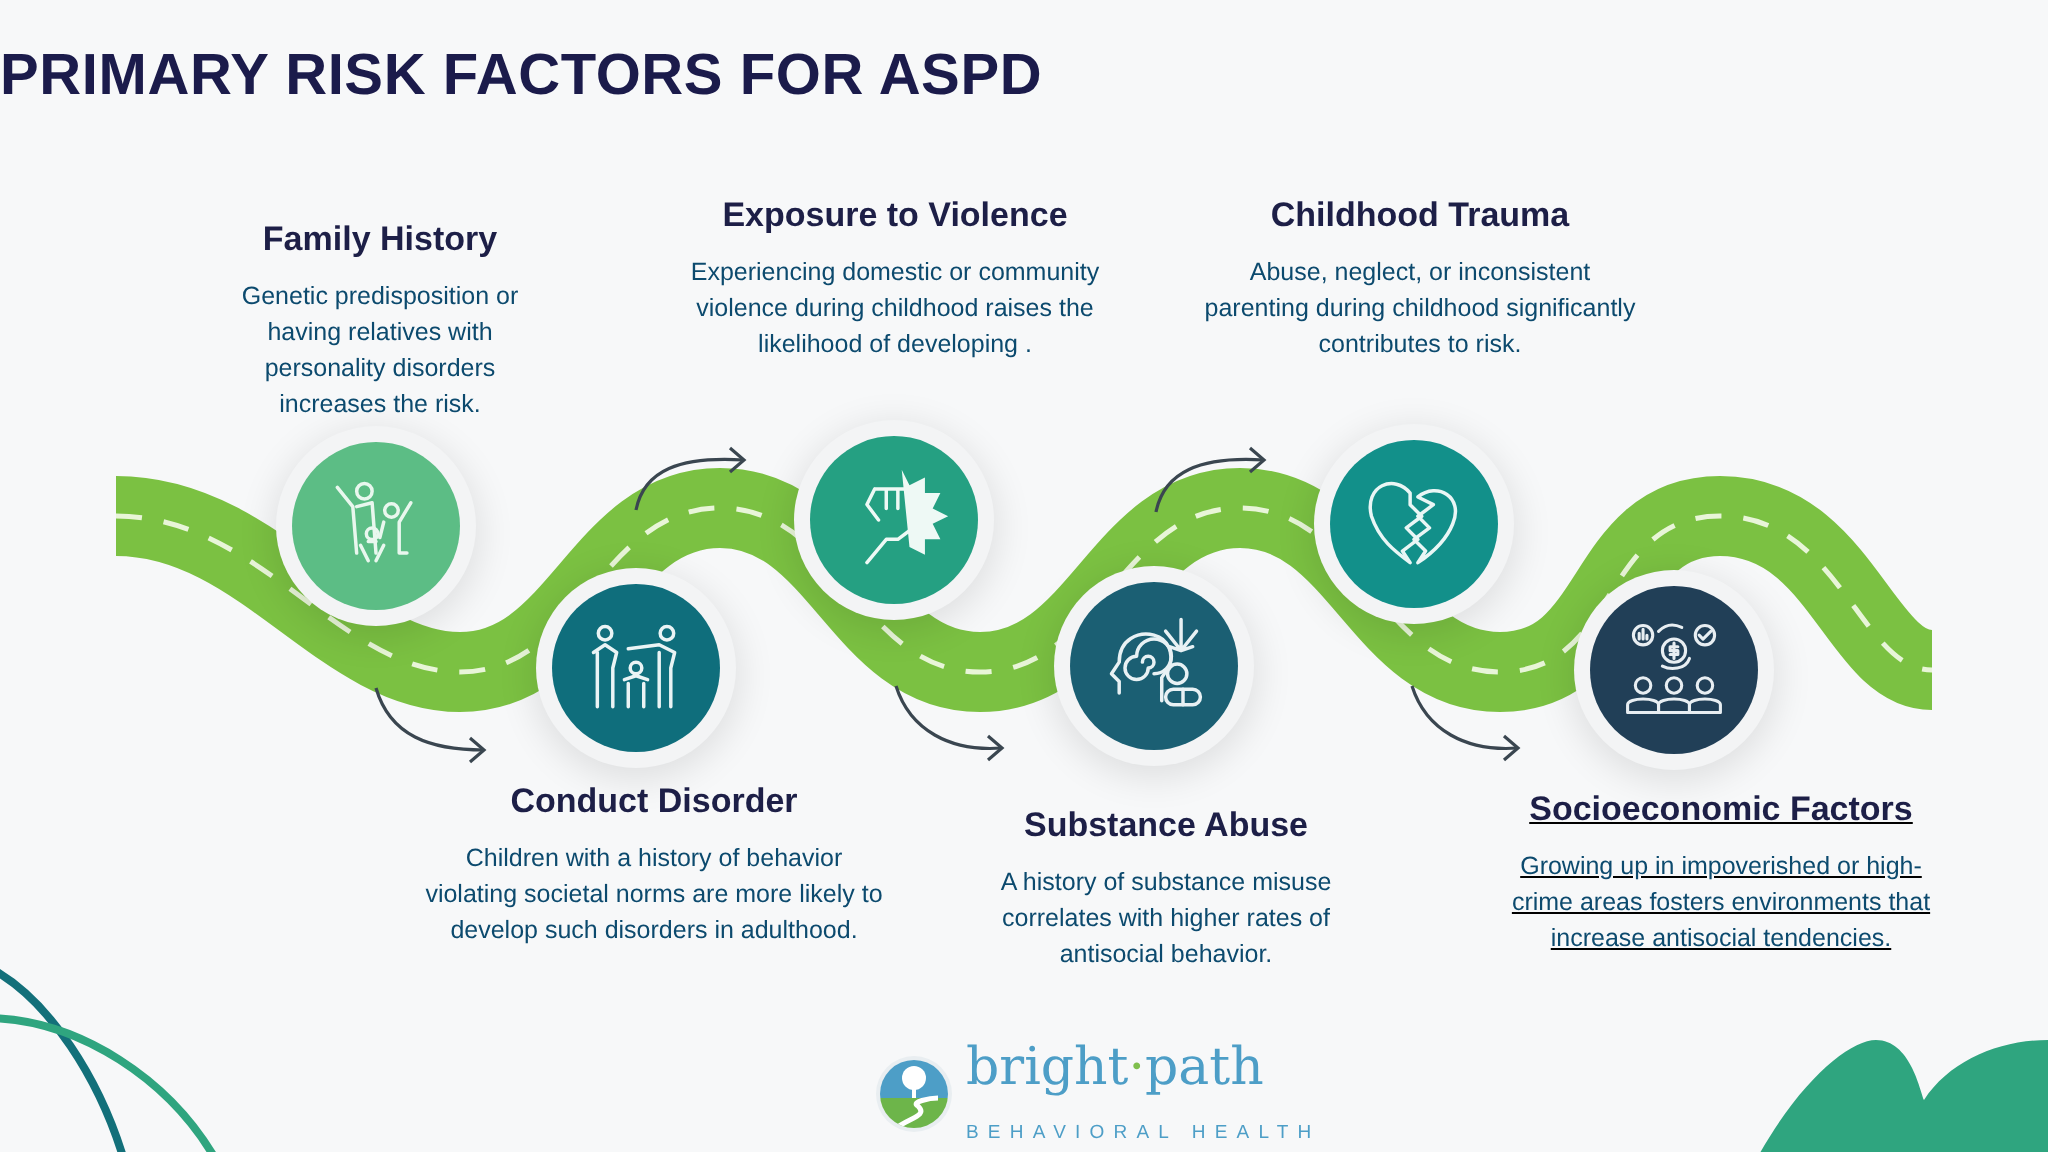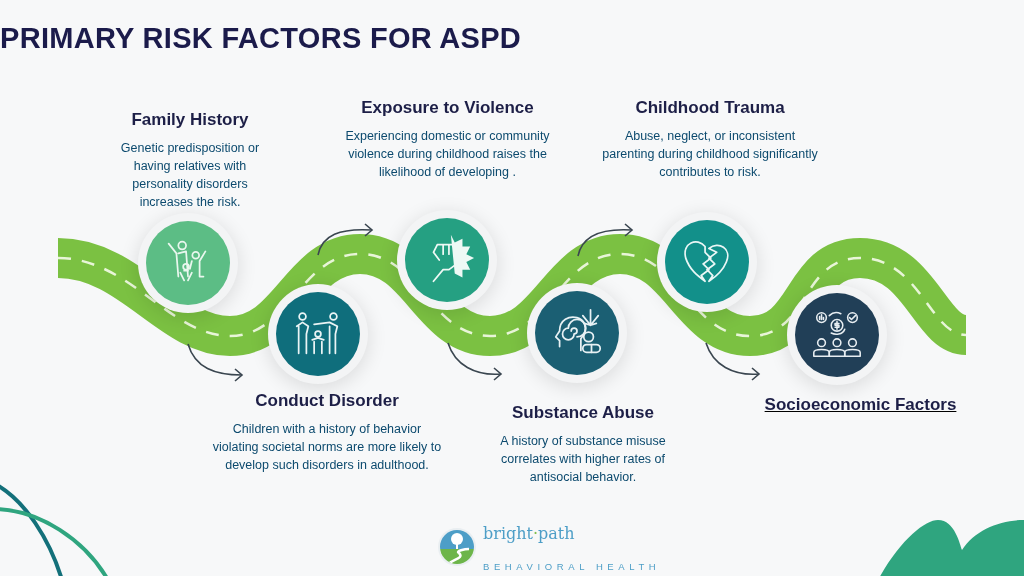--- a/index.html
+++ b/index.html
@@ -23,21 +23,21 @@
     font-size: 12.5px; line-height: 18px; color: #0c4a6e;
   }
   .icon-circle {
     position: absolute; width: 84px; height: 84px; border-radius: 50%;
     display: flex; align-items: center; justify-content: center;
     box-shadow: 0 0 0 8px #f3f4f5, 0 4px 18px 10px rgba(0,0,0,0.10);
   }
   .icon-circle svg { width: 58px; height: 58px; }
   .logo { position: absolute; left: 437px; top: 521px; display: flex; align-items: center; }
   .logo-text { margin-left: 6px; }
-  .logo-main { font-family: "DejaVu Serif", serif; font-size: 16px; color: #4d9ec7; line-height: 26px; }
+  .logo-main { font-family: "DejaVu Serif", serif; font-size: 26px; color: #4d9ec7; line-height: 26px; }
   .logo-main .dot { color: #7fbf4d; }
   .logo-sub { font-size: 9.5px; color: #4d9ec7; letter-spacing: 4.6px; margin-top: 14px; }
 </style>
 </head>
 <body>
 
 <svg class="road-svg" width="1024" height="576" viewBox="0 0 1024 576">
 
   <path d="M -5 484 C 25 500, 50 540, 62 580" fill="none" stroke="#13707a" stroke-width="4"></path>
   <path d="M -5 509 C 40 510, 85 540, 108 580" fill="none" stroke="#2fa57f" stroke-width="4"></path>
@@ -148,20 +148,21 @@
   <p>Children with a history of behavior violating societal norms are more likely to develop such disorders in adulthood.</p>
 </div>
 
 <div class="card" style="left:488px;top:391px;width:190px;margin-top:12px;">
   <h2>Substance Abuse</h2>
   <p>A history of substance misuse correlates with higher rates of antisocial behavior.</p>
 </div>
 
 <div class="card" style="left:748px;top:395px;width:225px;text-decoration:underline;">
   <h2>Socioeconomic Factors</h2>
+  <p>Growing up in impoverished or high-crime areas fosters environments that increase antisocial tendencies.</p>
 </div>
 
 <div class="logo">
   <svg width="40" height="40" viewBox="0 0 40 40">
     <circle cx="20" cy="20" r="19" fill="#e9eef1"></circle>
     <clipPath id="lc">
         <circle cx="20" cy="20" r="17"></circle>
       </clipPath>
     <g clip-path="url(#lc)">
       <rect x="0" y="0" width="40" height="22" fill="#4d9ec7"></rect>

